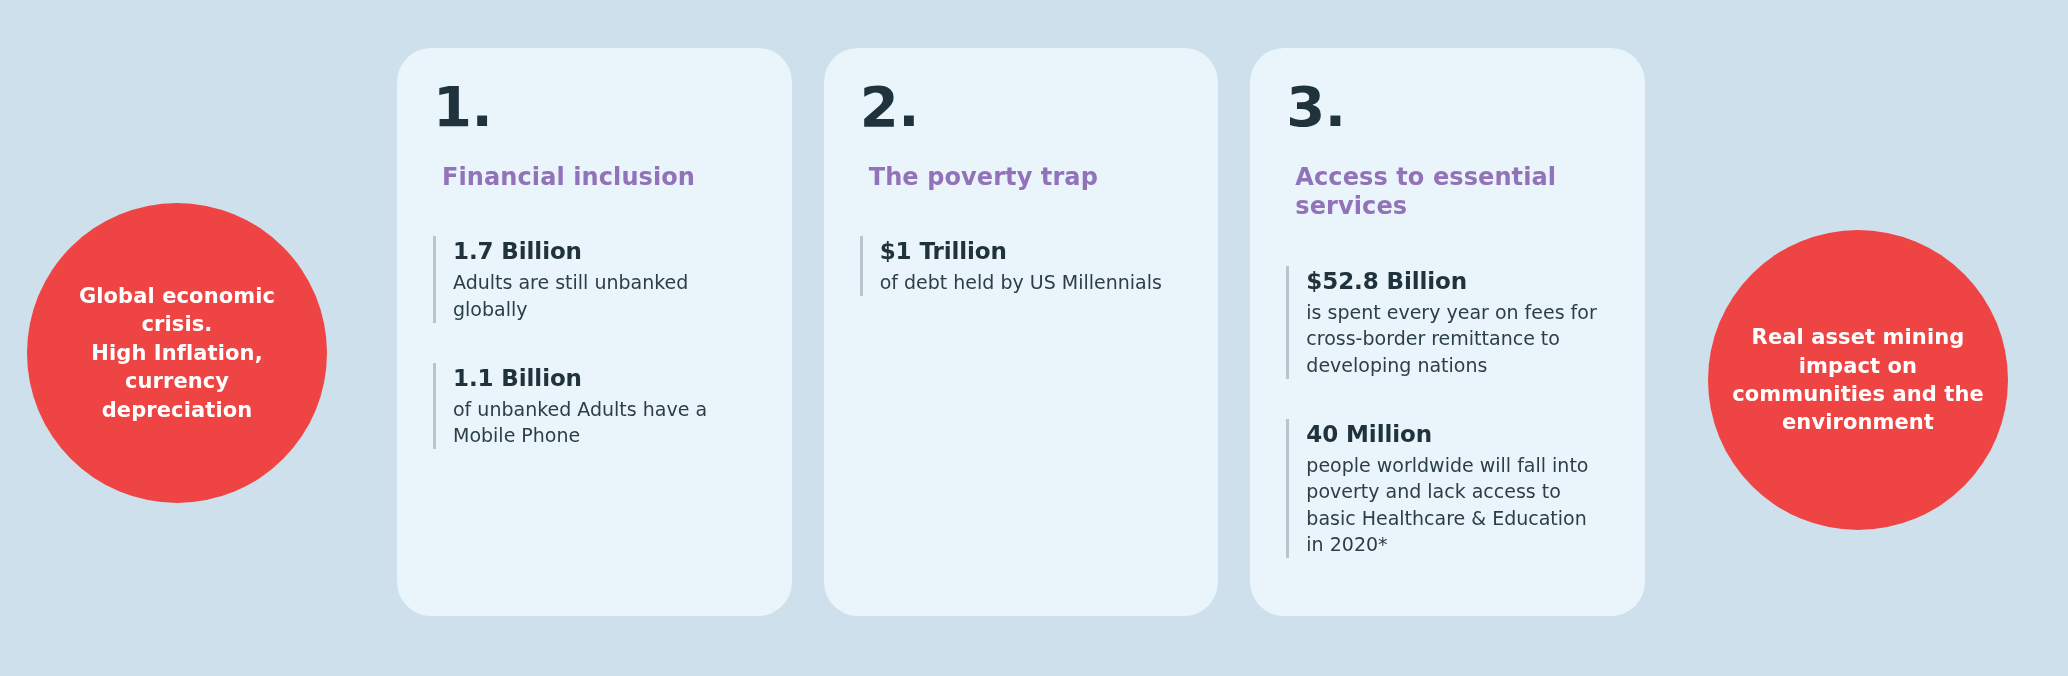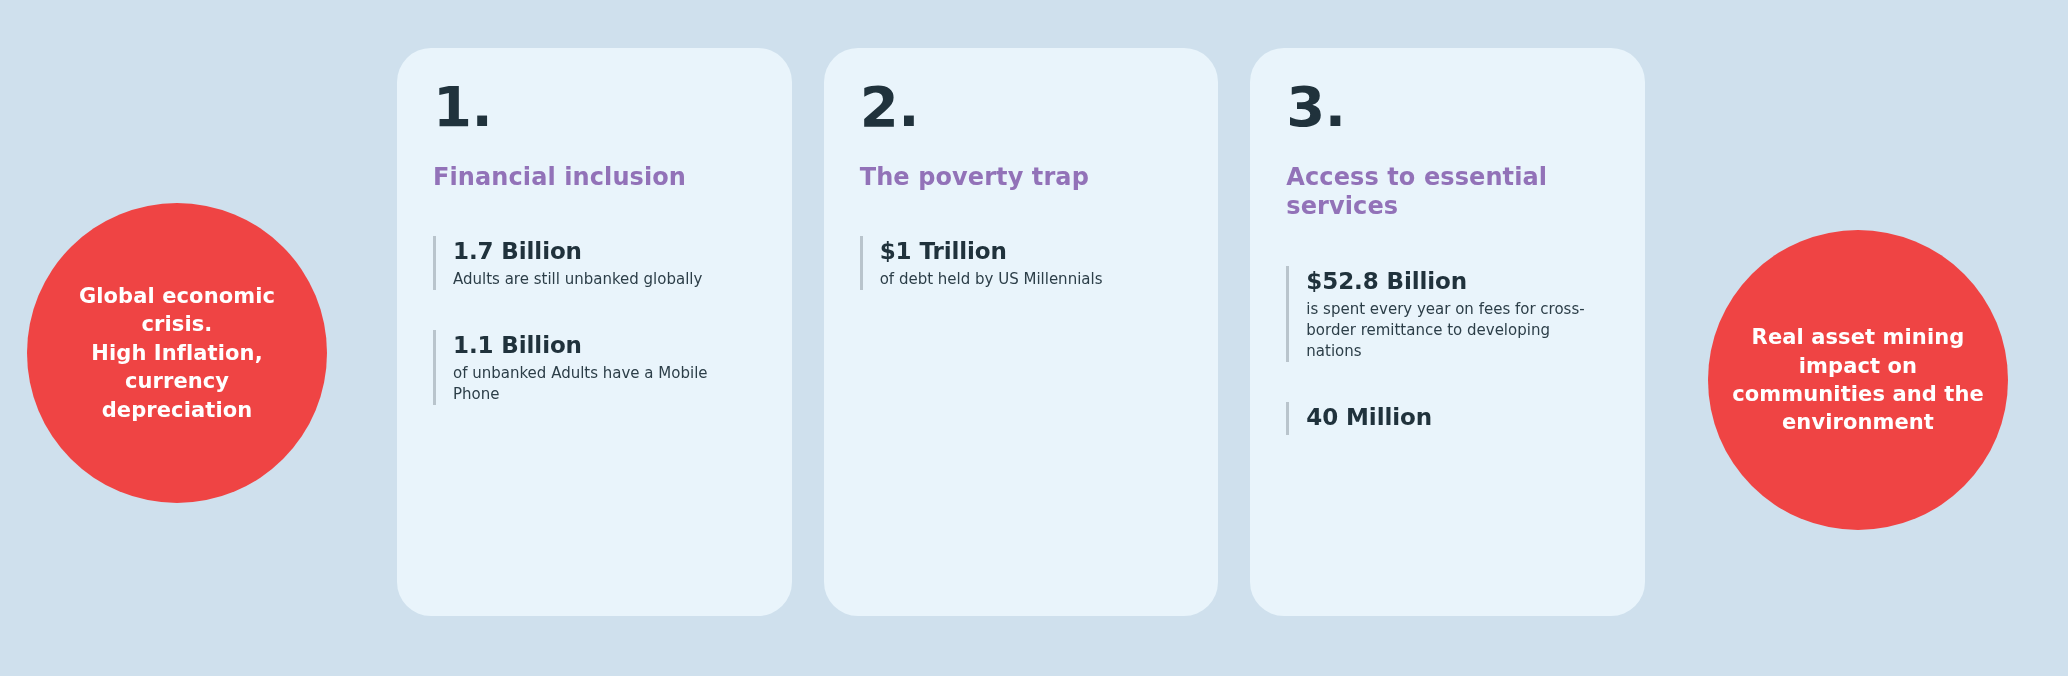--- a/index.html
+++ b/index.html
@@ -72,21 +72,21 @@
     line-height: 1.05;
     letter-spacing: -0.5px;
     margin: 0 0 26px 0;
   }
   .card-title {
     font-size: 24px;
     font-weight: 700;
     color: #9272b8;
     line-height: 1.23;
     letter-spacing: 0.1px;
-    margin: 0 0 44px 0;
+    margin: 0 0 44px 9px;
     max-width: 270px;
   }
 
   .stats {
     display: flex;
     flex-direction: column;
     gap: 40px;
   }
   .stat {
     border-left: 3px solid #b9c4cc;
@@ -94,21 +94,21 @@
   }
   .stat-value {
     font-size: 23px;
     font-weight: 700;
     color: #20323c;
     line-height: 1.35;
     letter-spacing: -0.1px;
     margin: 0 0 2px 0;
   }
   .stat-desc {
-    font-size: 15px;
+    font-size: 19px;
     font-weight: 400;
     color: #2c3e48;
     line-height: 1.4;
     margin: 0;
   }
 </style>
 </head>
 <body>
 
 <div class="stage">
@@ -149,20 +149,21 @@
     <div class="card">
       <div class="card-number">3.</div>
       <div class="card-title">Access to essential services</div>
       <div class="stats">
         <div class="stat">
           <div class="stat-value">$52.8 Billion</div>
           <div class="stat-desc">is spent every year on fees for cross-border remittance to developing nations</div>
         </div>
         <div class="stat">
           <div class="stat-value">40 Million</div>
+          <div class="stat-desc">people worldwide will fall into poverty and lack access to basic Healthcare &amp; Education in 2020*</div>
         </div>
       </div>
     </div>
 
   </div>
 
   <div class="circle" id="circle-right">
     <div class="circle-text">Real asset  mining impact on communities and the environment</div>
   </div>
 

